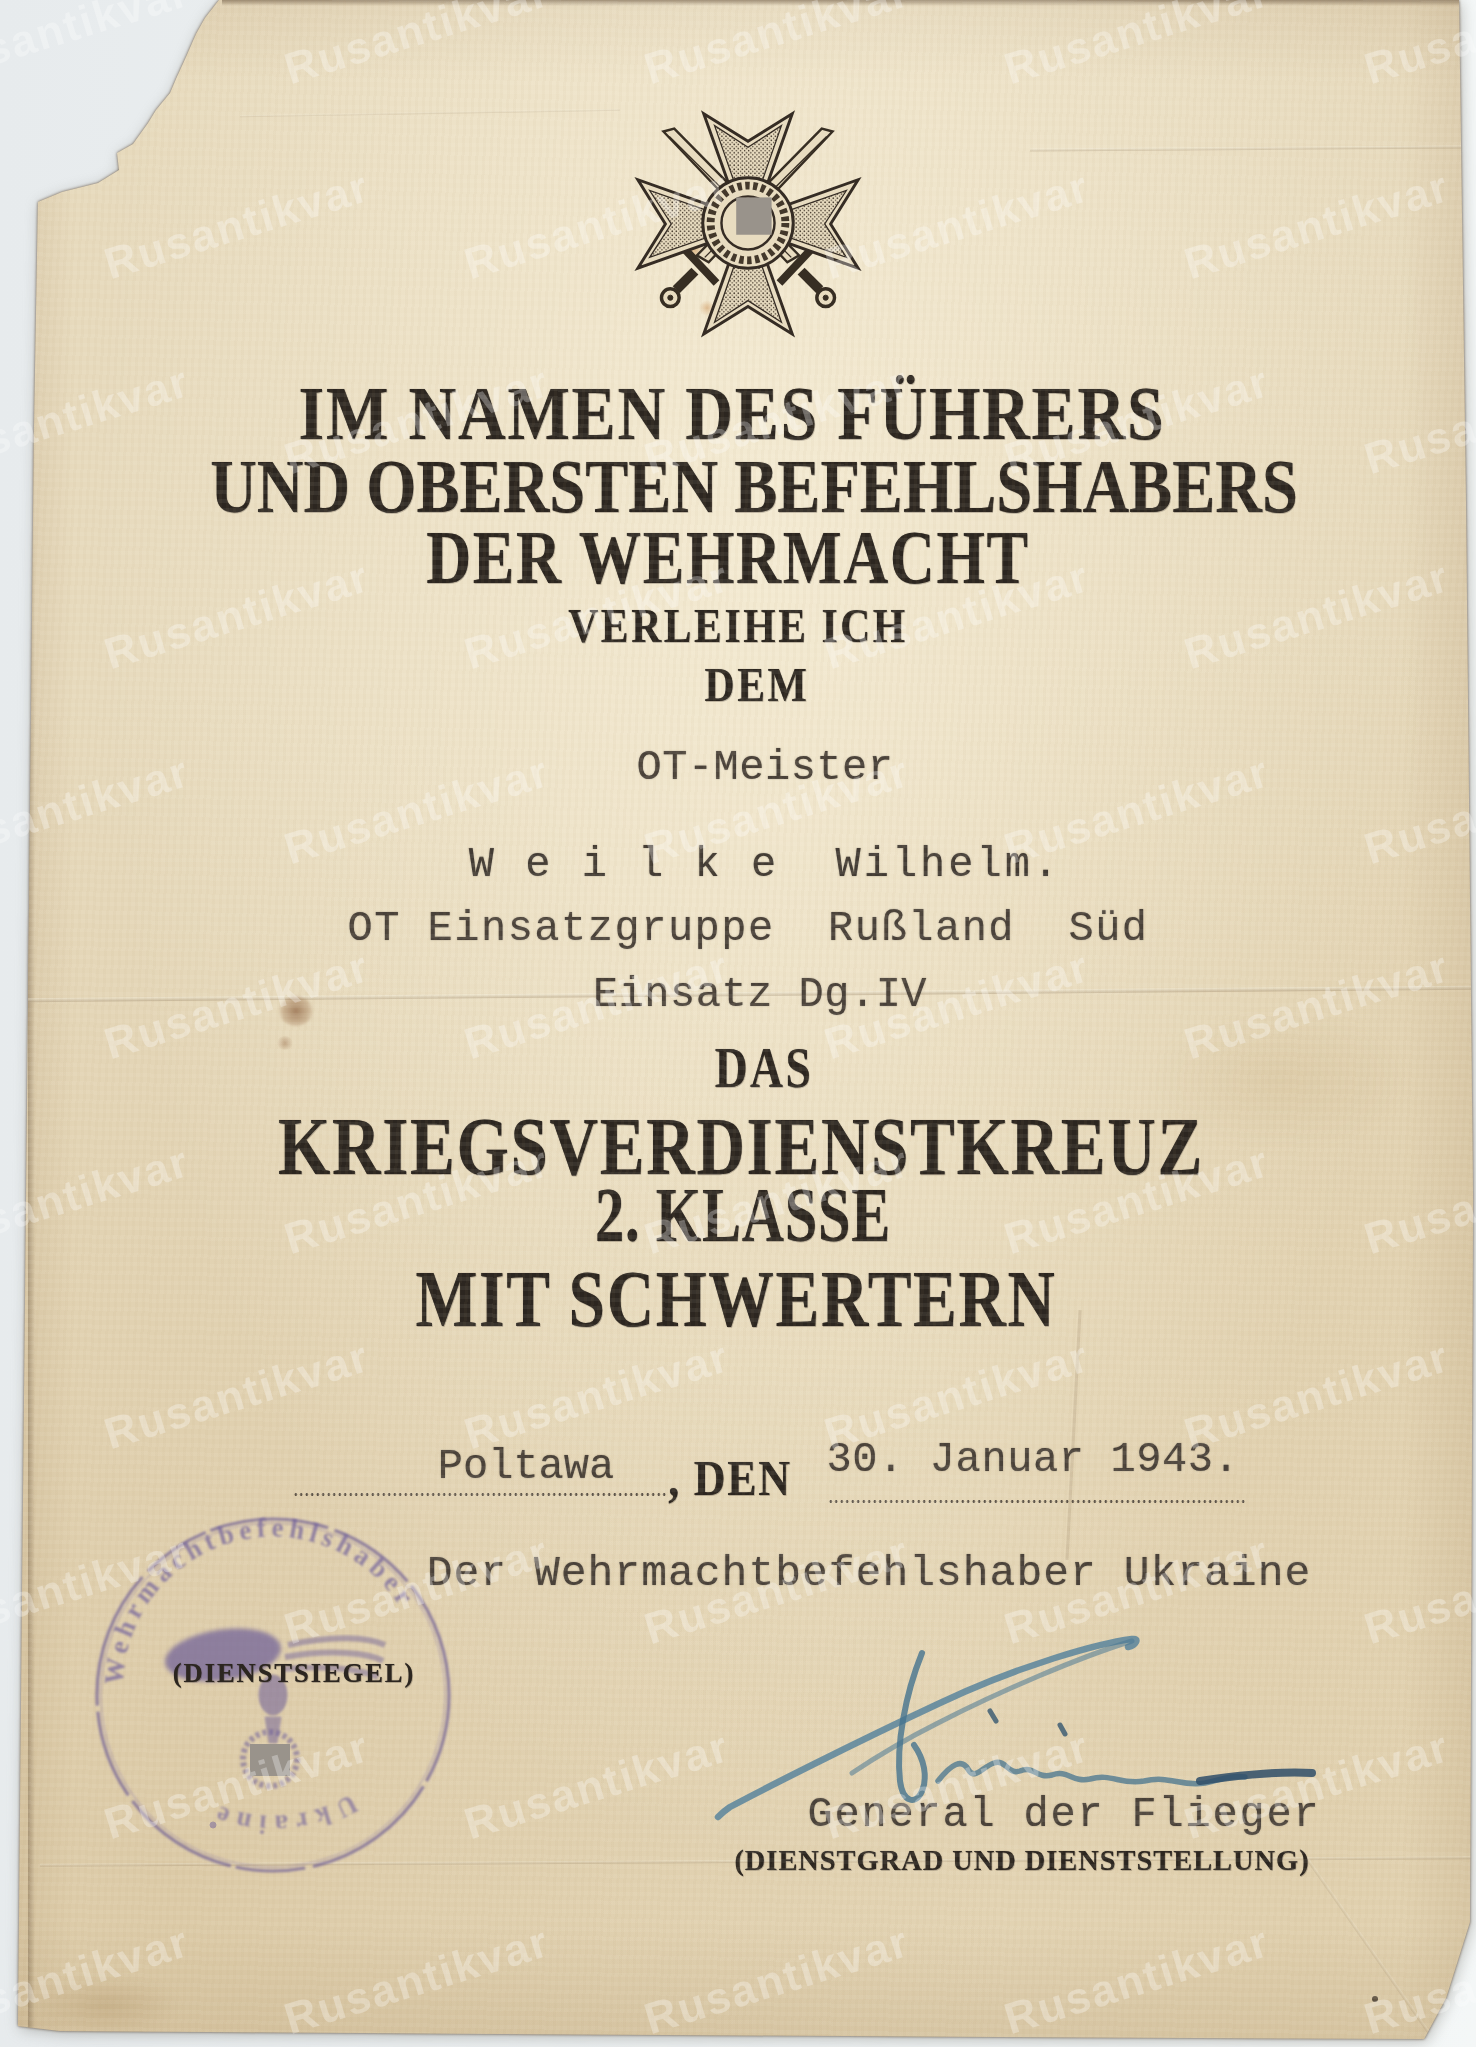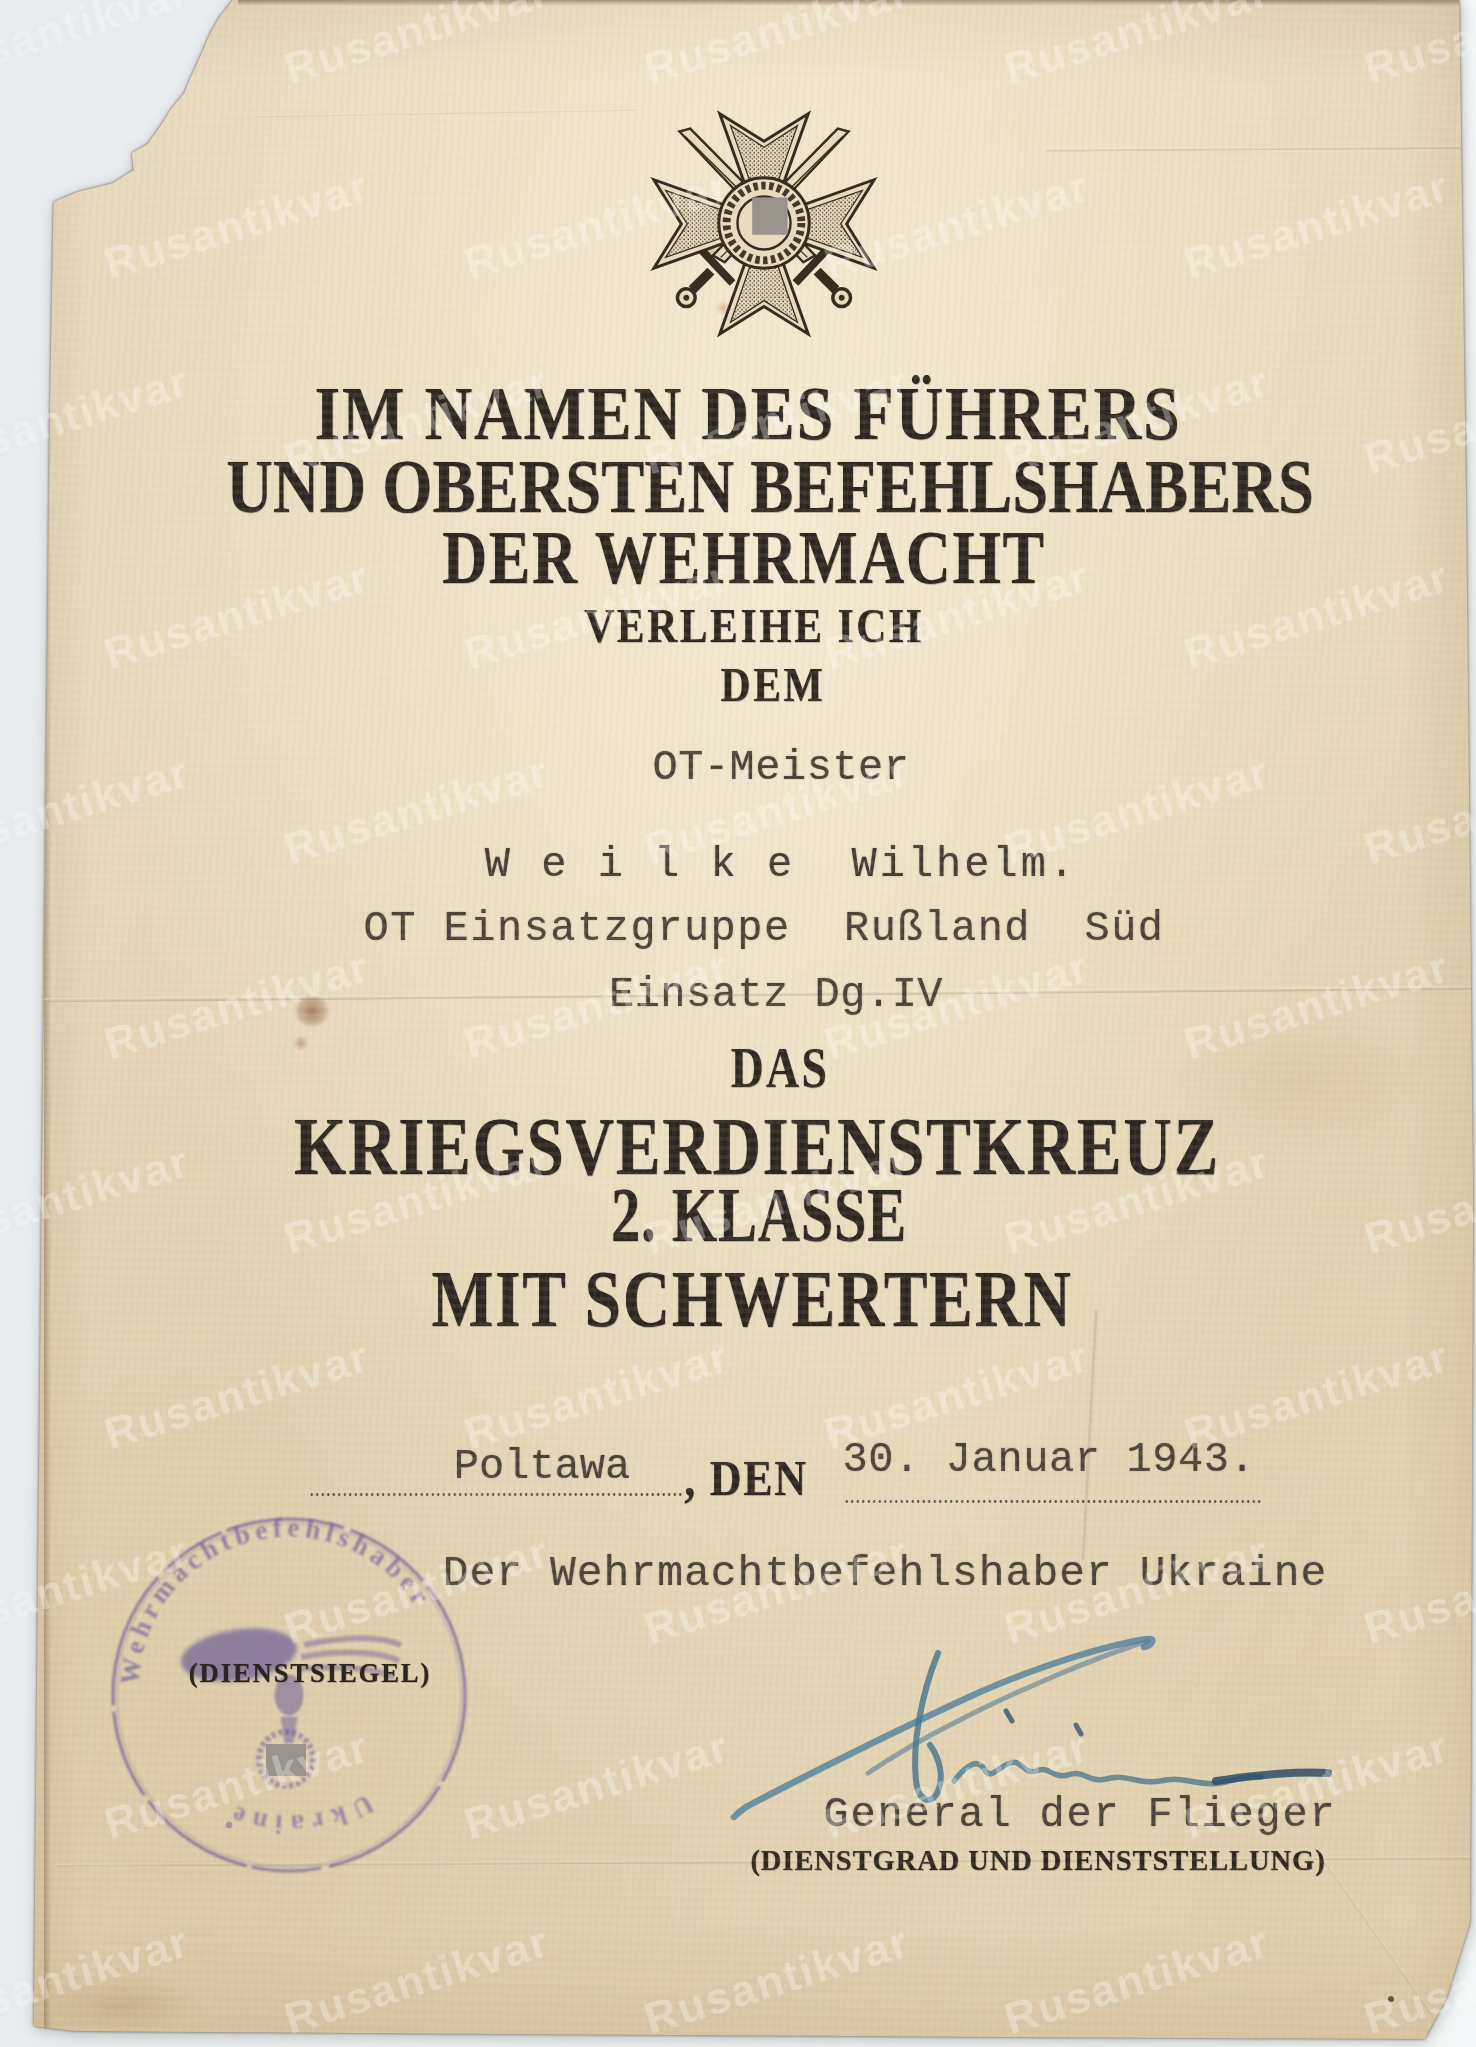--- a/index.html
+++ b/index.html
@@ -9,21 +9,21 @@
           filter:drop-shadow(0 0 1.5px rgba(85,65,45,.85)) drop-shadow(2px 3px 7px rgba(130,130,125,.45));}
   .paper{position:absolute;inset:0;
     clip-path:polygon(14.84% 0%,13.89% .88%,13.28% 1.66%,12.60% 2.78%,11.92% 3.86%,11.52% 4.54%,10.57% 5.37%,10.03% 6.01%,9.01% 7.03%,7.93% 7.47%,8.06% 8.30%,6.64% 8.94%,4.20% 9.38%,2.57% 9.87%,2.30% 21%,1.90% 48.85%,1.49% 78.16%,1.22% 98.97%,4.07% 99.22%,33.88% 99.36%,67.75% 99.51%,96.48% 99.61%,97.97% 97.61%,99.59% 93.89%,99.80% 58.62%,99.32% 24.43%,98.85% 0%);
     background:
       radial-gradient(ellipse at 52% 26%,rgba(255,249,230,.55),transparent 62%),
       radial-gradient(ellipse at 85% 52%,rgba(212,190,148,.18),transparent 55%),
       radial-gradient(ellipse at 12% 92%,rgba(190,160,108,.28),transparent 45%),
       radial-gradient(ellipse at 88% 94%,rgba(198,170,118,.22),transparent 48%),
       linear-gradient(to right,rgba(150,120,80,.20),transparent 5%,transparent 95%,rgba(150,120,80,.16)),
       linear-gradient(to bottom,rgba(160,130,90,.14),transparent 4%,transparent 94%,rgba(150,120,80,.18)),
-      #e7dabd; margin-left: 16px;}
+      #e7dabd;}
   .paper::after{content:"";position:absolute;inset:0;pointer-events:none;
       background:
         repeating-linear-gradient(93deg,rgba(180,155,110,.05) 0 3px,transparent 3px 7px),
         repeating-linear-gradient(1deg,rgba(255,250,235,.06) 0 4px,transparent 4px 9px);}
   .line{position:absolute;white-space:pre;transform:translateX(-50%);}
   .line>span{display:inline-block;transform:scaleX(var(--sx,1));transform-origin:center;}
   .print{font-family:"Liberation Serif",serif;font-weight:700;color:#2c2620;
          text-shadow:0 0 1px rgba(44,38,32,.55),.8px .8px 0 rgba(44,38,32,.22);}
   .type{font-family:"Liberation Mono","DejaVu Sans Mono",monospace;color:#494139;
         text-shadow:0 0 1.5px rgba(74,67,60,.55);}

